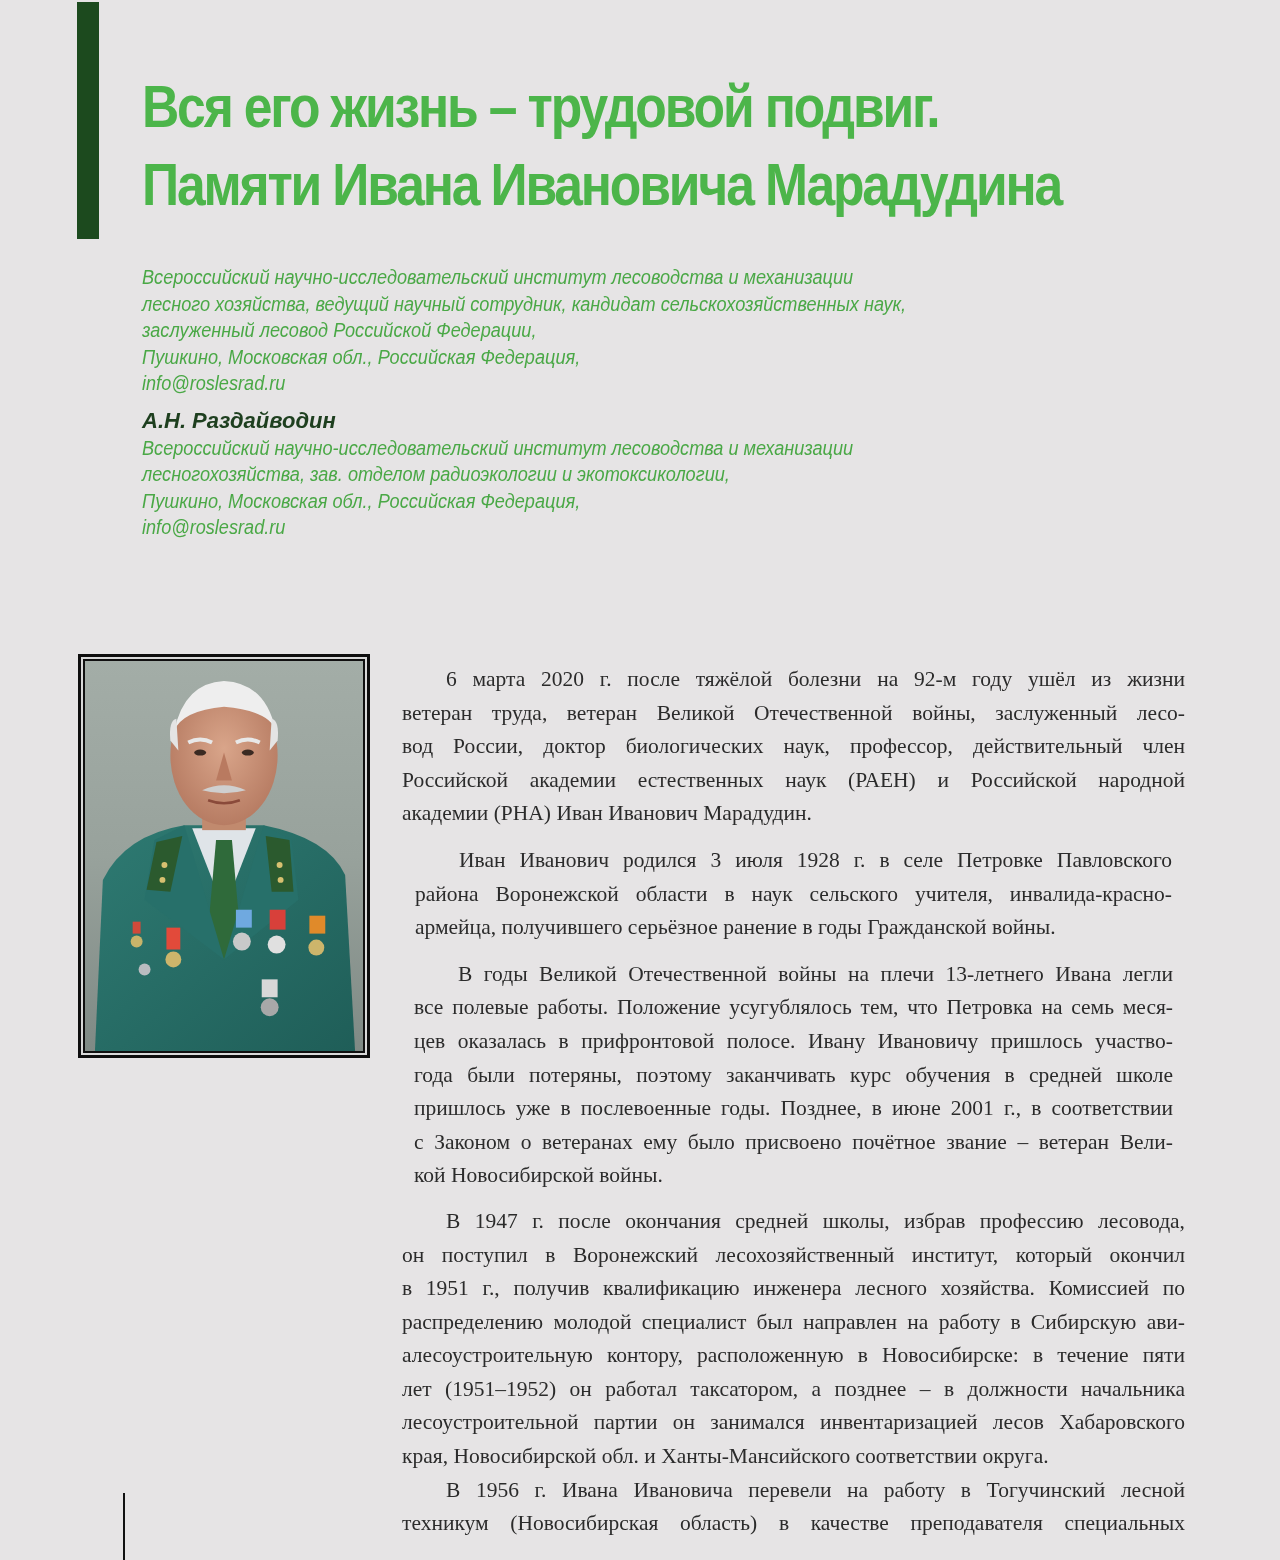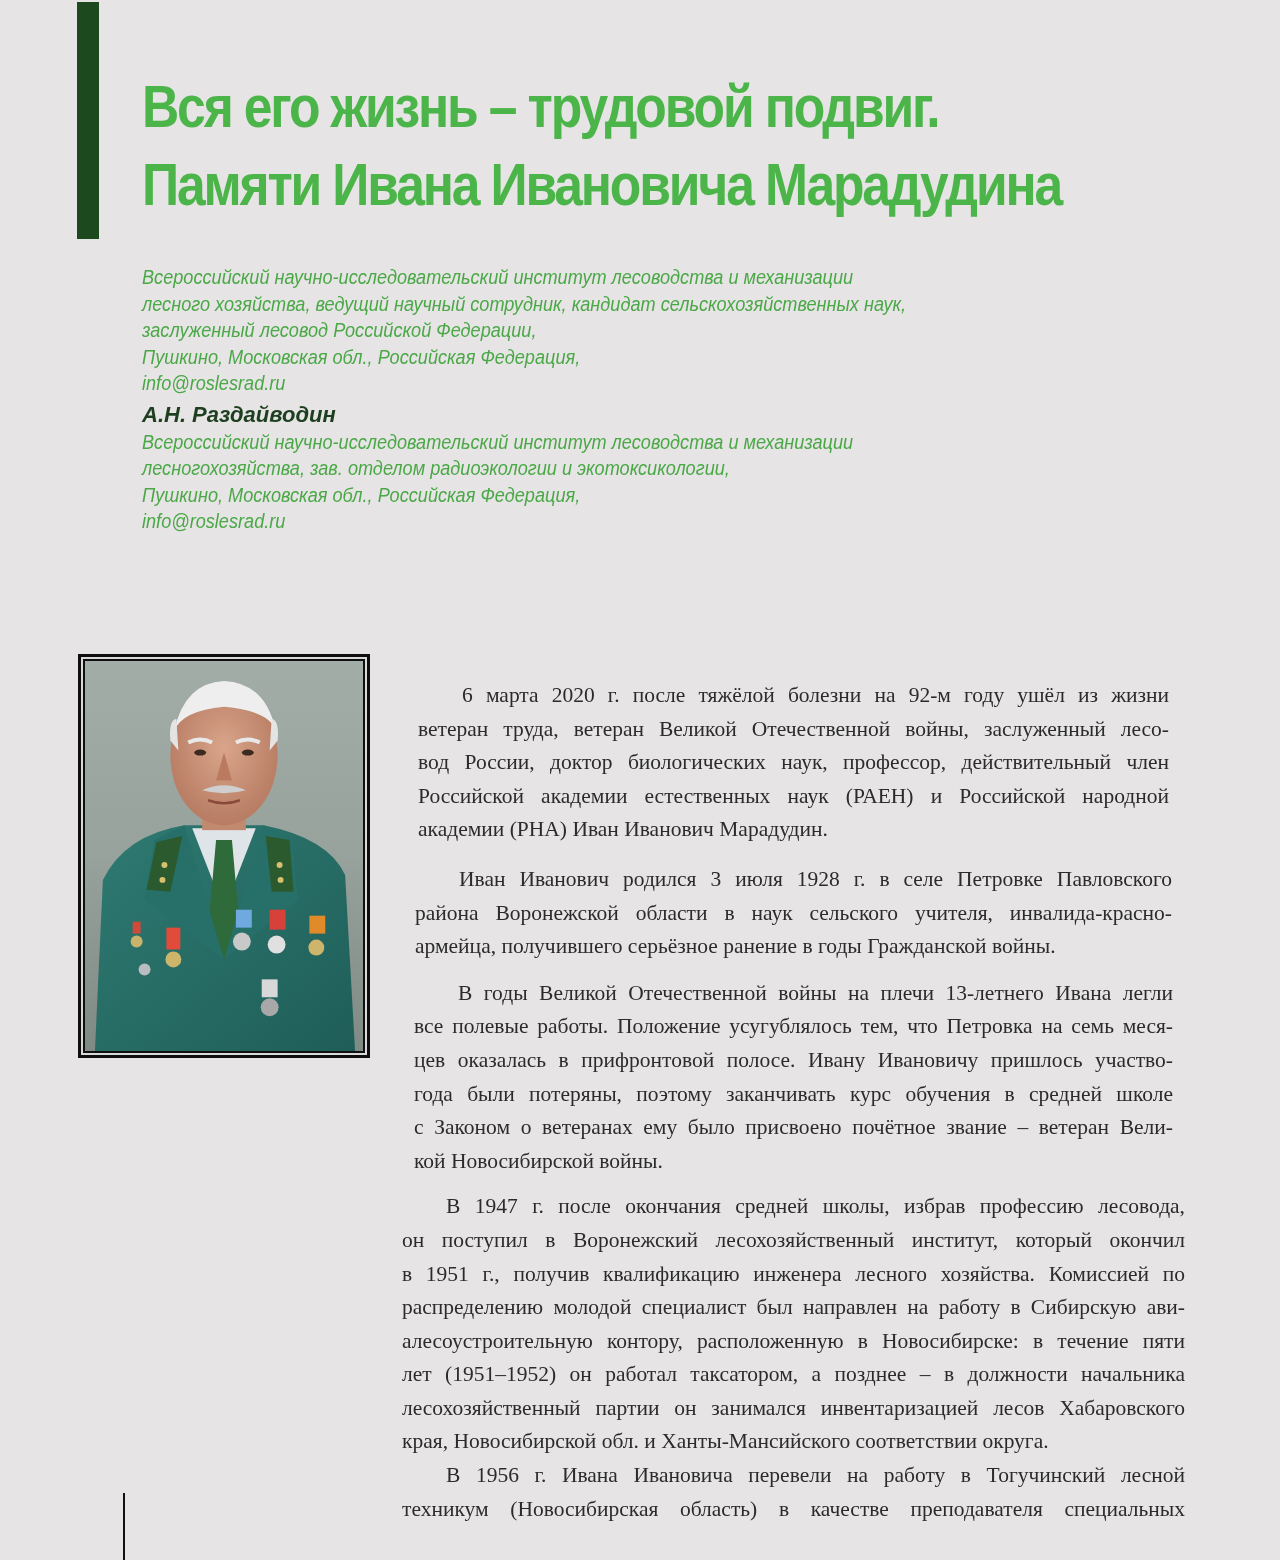--- a/index.html
+++ b/index.html
@@ -57,21 +57,21 @@
     .aff-line {
       font-family: "Liberation Sans", sans-serif;
       font-style: italic;
       font-size: 19.5px;
       line-height: 26.5px;
       color: #4aa846;
       white-space: nowrap;
       transform: scaleX(0.93);
       transform-origin: left top;
     }
-    .author-block + .author-block { margin-top: 4px; }
+    .author-block + .author-block { margin-top: 10px; }
 
     .portrait-frame {
       position: absolute;
       left: 78px;
       top: 654px;
       width: 292px;
       height: 404px;
       box-sizing: border-box;
       border: 3px solid #0e0e0e;
       padding: 2px;
@@ -213,48 +213,49 @@
       <path d="M140 92 L132 120 L148 120 Z" fill="#b97a60"></path>
 
       <path d="M118 130 Q140 120 162 130 Q140 136 118 130 Z" fill="#cfcfcf"></path>
 
       <path d="M124 140 Q140 146 156 140" stroke="#8a4a3a" stroke-width="2.5" fill="none"></path>
     </svg>
   </div>
 </div>
 
 <div class="body-text" style="color: rgb(43, 43, 43);">
-  <p style="margin:16px">
+  <p style="margin:0">
     <span class="line indent">6 марта 2020 г. после тяжёлой болезни на 92-м году ушёл из жизни</span>
     <span class="line">ветеран труда, ветеран Великой Отечественной войны, заслуженный лесо-</span>
     <span class="line">вод России, доктор биологических наук, профессор, действительный член</span>
     <span class="line">Российской академии естественных наук (РАЕН) и Российской народной</span>
     <span class="line last">академии (РНА) Иван Иванович Марадудин.</span>
   </p>
   <p style="margin:13px">
     <span class="line indent">Иван Иванович родился 3 июля 1928 г. в селе Петровке Павловского</span>
     <span class="line">района Воронежской области в наук сельского учителя, инвалида-красно-</span>
     <span class="line last">армейца, получившего серьёзное ранение в годы Гражданской войны.</span>
   </p>
   <p style="margin:12px">
     <span class="line indent">В годы Великой Отечественной войны на плечи 13-летнего Ивана легли</span>
     <span class="line">все полевые работы. Положение усугублялось тем, что Петровка на семь меся-</span>
     <span class="line">цев оказалась в прифронтовой полосе. Ивану Ивановичу пришлось участво-</span>
     <span class="line">года были потеряны, поэтому заканчивать курс обучения в средней школе</span>
+    <span class="line">пришлось уже в послевоенные годы. Позднее, в июне 2001 г., в соответствии</span>
     <span class="line">с Законом о ветеранах ему было присвоено почётное звание – ветеран Вели-</span>
     <span class="line last">кой Новосибирской войны.</span>
   </p>
   <p style="margin:0">
     <span class="line indent">В 1947 г. после окончания средней школы, избрав профессию лесовода,</span>
     <span class="line">он поступил в Воронежский лесохозяйственный институт, который окончил</span>
     <span class="line">в 1951 г., получив квалификацию инженера лесного хозяйства. Комиссией по</span>
     <span class="line">распределению молодой специалист был направлен на работу в Сибирскую ави-</span>
     <span class="line">алесоустроительную контору, расположенную в Новосибирске: в течение пяти</span>
     <span class="line">лет (1951–1952) он работал таксатором, а позднее – в должности начальника</span>
-    <span class="line">лесохозяйственный партии он занимался инвентаризацией лесов Хабаровского</span>
+    <span class="line">лесоустроительной партии он занимался инвентаризацией лесов Хабаровского</span>
     <span class="line last">края, Новосибирской обл. и Ханты-Мансийского соответствии округа.</span>
   </p>
   <p style="margin:0">
     <span class="line indent">В 1956 г. Ивана Ивановича перевели на работу в Тогучинский лесной</span>
     <span class="line">техникум (Новосибирская область) в качестве преподавателя специальных</span>
   </p>
 </div>
 
 <div class="bottom-rule"></div>
 

